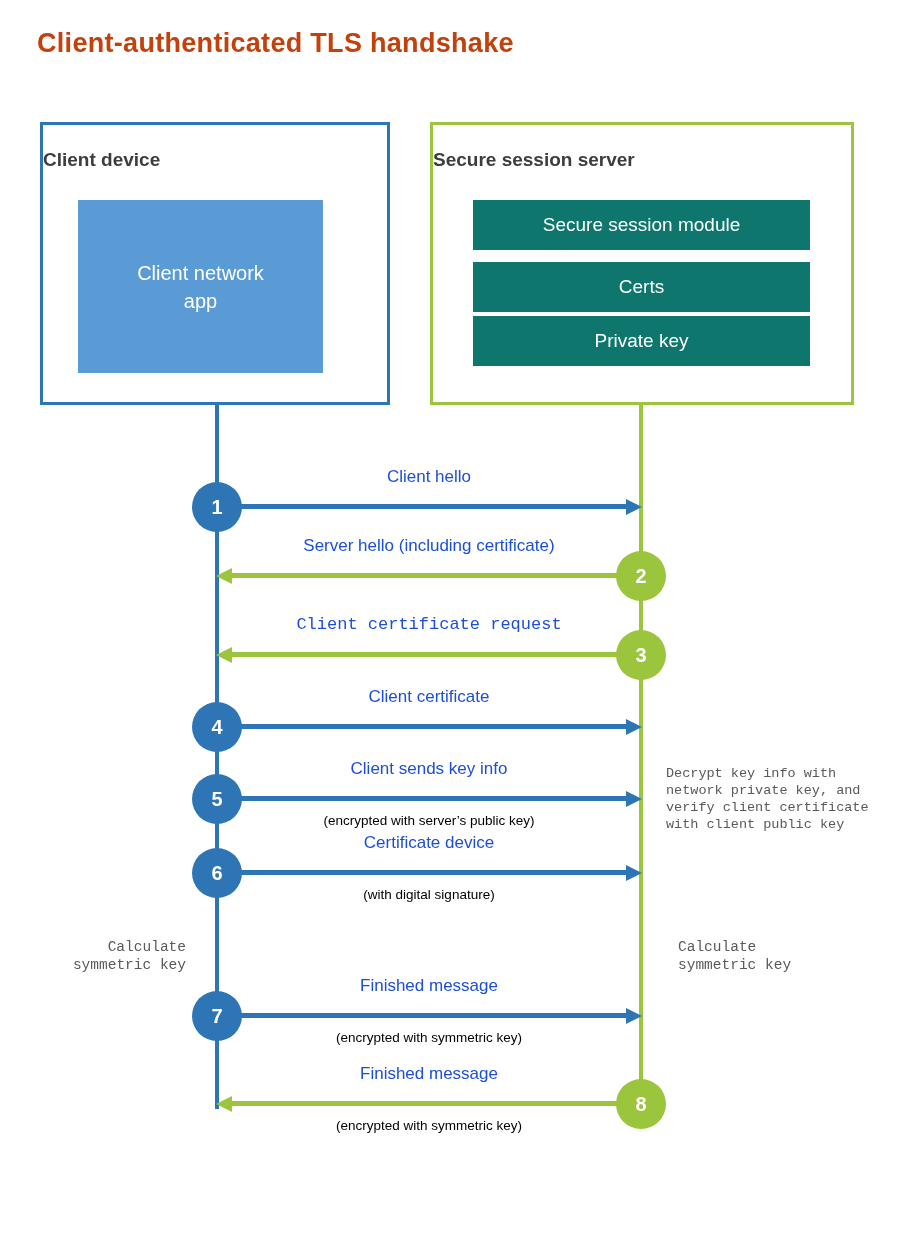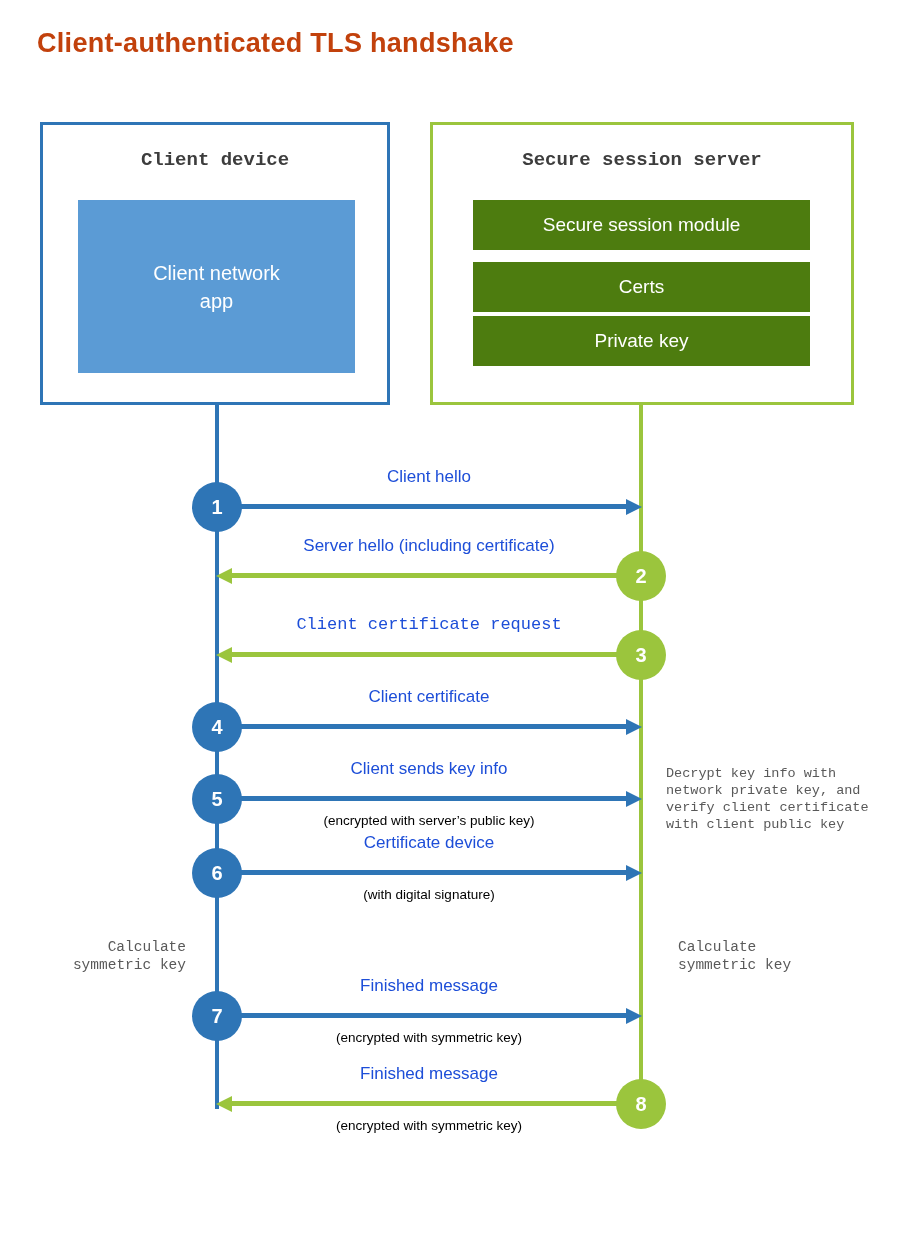--- a/index.html
+++ b/index.html
@@ -8,31 +8,31 @@
 
   .page-title {
     position:absolute; left:37px; top:28px;
     font-size:27px; font-weight:700; color:#c2410c; letter-spacing:0.3px;
   }
 
   
   .entity-box { position:absolute; top:122px; height:283px; background:#ffffff; box-sizing:border-box; }
   .client-box { left:40px; width:350px; border:3px solid #2E75B6; }
   .server-box { left:430px; width:424px; border:3px solid #9BC53D; }
-  .entity-title { margin-top:24px; text-align:center; font-size:19px; font-weight:bold; color:#3d3d3d;font-family:Liberation Mono, monospace; }
+  .entity-title { margin-top:24px; font-size:19px; font-weight:bold; color:#3d3d3d; }
 
   .client-app {
-    position:absolute; left:78px; top:200px; width:277px; height:173px;
+    position:absolute; left:78px; top:200px; width:245px; height:173px;
     background:#5B9BD5; color:#ffffff; font-size:20px; line-height:28px;
     display:flex; flex-direction:column; align-items:center; justify-content:center;
   }
 
   .server-bar {
     position:absolute; left:473px; width:337px; height:50px;
-    background:#4d7c0f; color:#ffffff; font-size:19px;
+    background:#0f766e; color:#ffffff; font-size:19px;
     display:flex; align-items:center; justify-content:center;
   }
   .bar-1 { top:200px; } .bar-2 { top:262px; } .bar-3 { top:316px; }
 
   
   .lifeline { position:absolute; top:404px; width:4px; z-index:1; }
   .blue-line  { left:215px; height:705px; background:#2E75B6; }
   .green-line { left:639px; height:700px; background:#9BC53D; }
 
   

